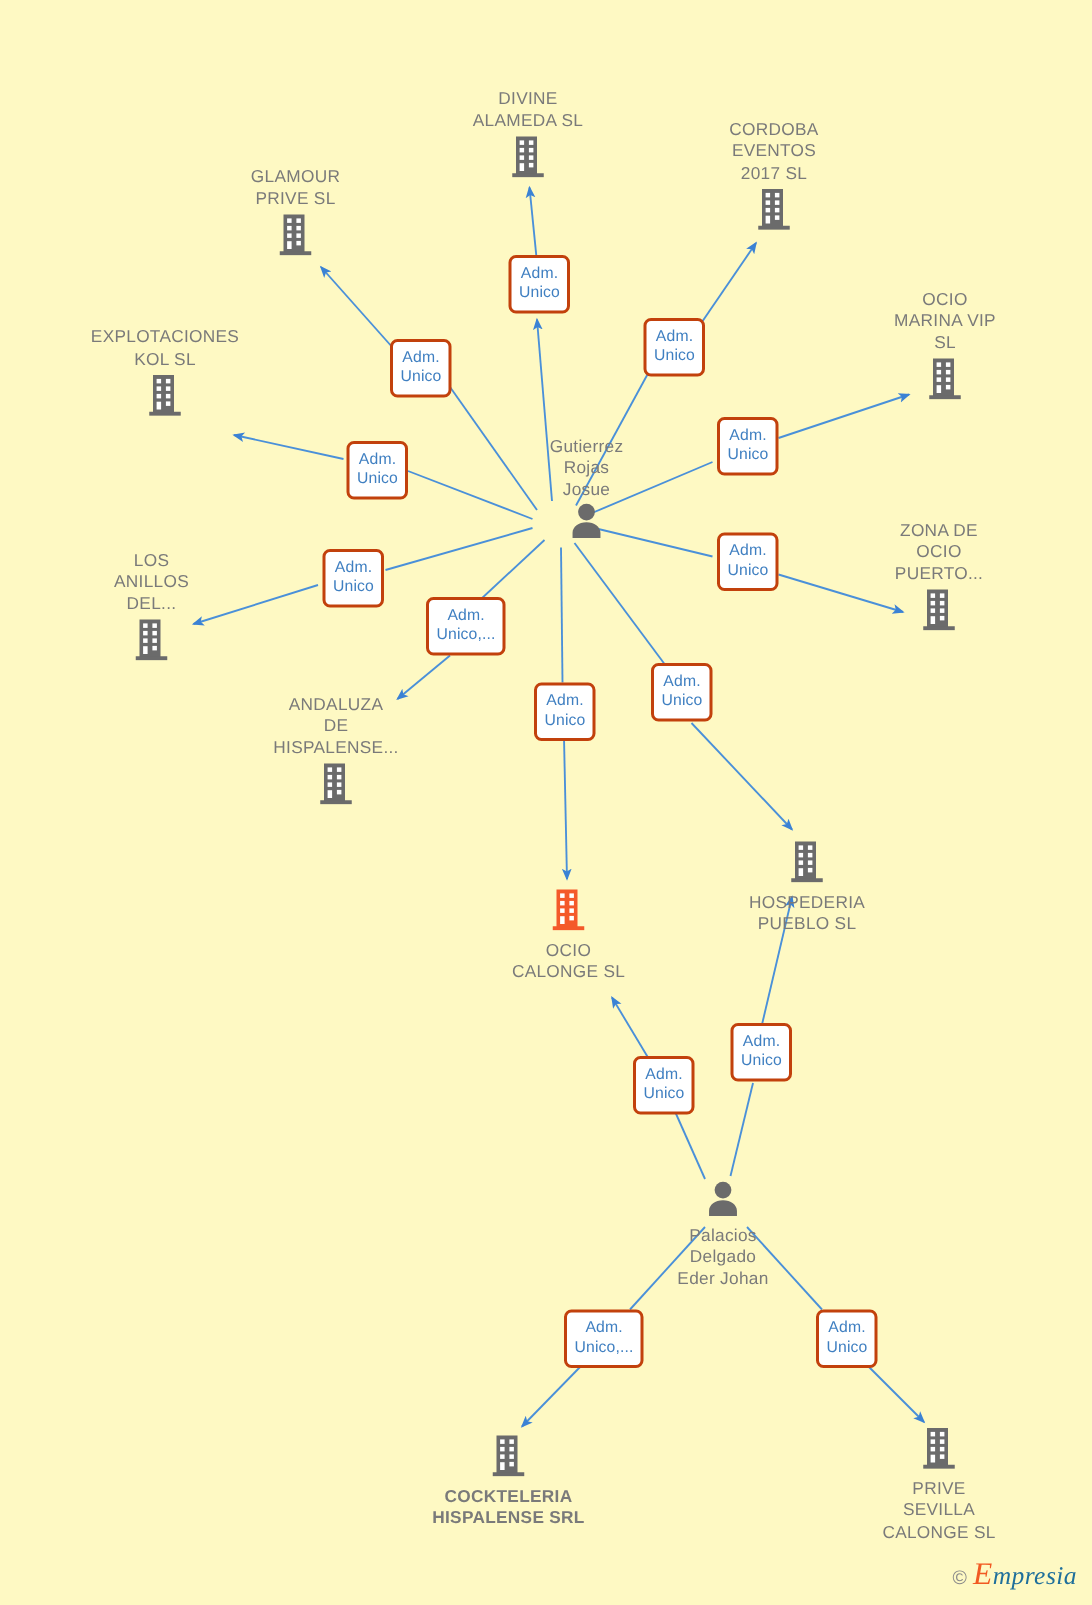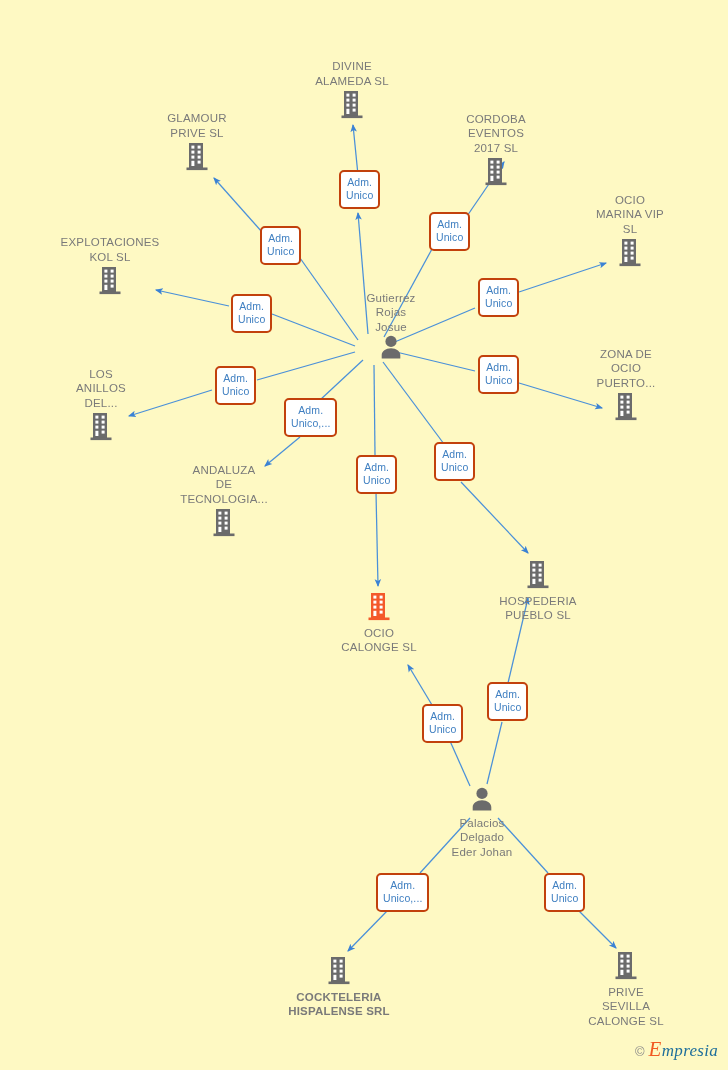--- a/index.html
+++ b/index.html
@@ -166,21 +166,21 @@
               <rect x="12.6" y="4.6" width="3" height="3"></rect>
               <rect x="6.4" y="9.6" width="3" height="3"></rect>
               <rect x="12.6" y="9.6" width="3" height="3"></rect>
               <rect x="6.4" y="14.6" width="3" height="3"></rect>
               <rect x="12.6" y="14.6" width="3" height="3"></rect>
               <rect x="6.4" y="19.8" width="3" height="5.2"></rect>
               <rect x="12.6" y="19.6" width="3" height="3"></rect>
             </g>
           </svg></span>
       </div>
-      <div class="node company label-top" style="left: 496px; top: 79.5px; margin-top: 32px;">
+      <div class="node company label-top" style="left: 516px; top: 79.5px;">
         <span class="lbl">CORDOBA
 EVENTOS
 2017  SL</span>
         <span class="glyph"><svg class="bld" viewBox="0 0 24 30" aria-hidden="true">
             <g fill="#6b6b6b">
               <rect x="4" y="2" width="14" height="25"></rect>
               <rect x="1.5" y="26.5" width="21" height="2.6"></rect>
             </g>
             <g fill="#ffffff">
               <rect x="6.4" y="4.6" width="3" height="3"></rect>
@@ -208,21 +208,21 @@
               <rect x="12.6" y="4.6" width="3" height="3"></rect>
               <rect x="6.4" y="9.6" width="3" height="3"></rect>
               <rect x="12.6" y="9.6" width="3" height="3"></rect>
               <rect x="6.4" y="14.6" width="3" height="3"></rect>
               <rect x="12.6" y="14.6" width="3" height="3"></rect>
               <rect x="6.4" y="19.8" width="3" height="5.2"></rect>
               <rect x="12.6" y="19.6" width="3" height="3"></rect>
             </g>
           </svg></span>
       </div>
-      <div class="node company label-top" style="left: 110px; top: 235px;">
+      <div class="node company label-top" style="left: 110px; top: 218px;">
         <span class="lbl">EXPLOTACIONES
 KOL  SL</span>
         <span class="glyph"><svg class="bld" viewBox="0 0 24 30" aria-hidden="true">
             <g fill="#6b6b6b">
               <rect x="4" y="2" width="14" height="25"></rect>
               <rect x="1.5" y="26.5" width="21" height="2.6"></rect>
             </g>
             <g fill="#ffffff">
               <rect x="6.4" y="4.6" width="3" height="3"></rect>
               <rect x="12.6" y="4.6" width="3" height="3"></rect>
@@ -273,21 +273,21 @@
               <rect x="6.4" y="14.6" width="3" height="3"></rect>
               <rect x="12.6" y="14.6" width="3" height="3"></rect>
               <rect x="6.4" y="19.8" width="3" height="5.2"></rect>
               <rect x="12.6" y="19.6" width="3" height="3"></rect>
             </g>
           </svg></span>
       </div>
       <div class="node company label-top" style="left: 224px; top: 462.5px;">
         <span class="lbl">ANDALUZA
 DE
-TECNOLOGIA...</span>
+HISPALENSE...</span>
         <span class="glyph"><svg class="bld" viewBox="0 0 24 30" aria-hidden="true">
             <g fill="#6b6b6b">
               <rect x="4" y="2" width="14" height="25"></rect>
               <rect x="1.5" y="26.5" width="21" height="2.6"></rect>
             </g>
             <g fill="#ffffff">
               <rect x="6.4" y="4.6" width="3" height="3"></rect>
               <rect x="12.6" y="4.6" width="3" height="3"></rect>
               <rect x="6.4" y="9.6" width="3" height="3"></rect>
               <rect x="12.6" y="9.6" width="3" height="3"></rect>

